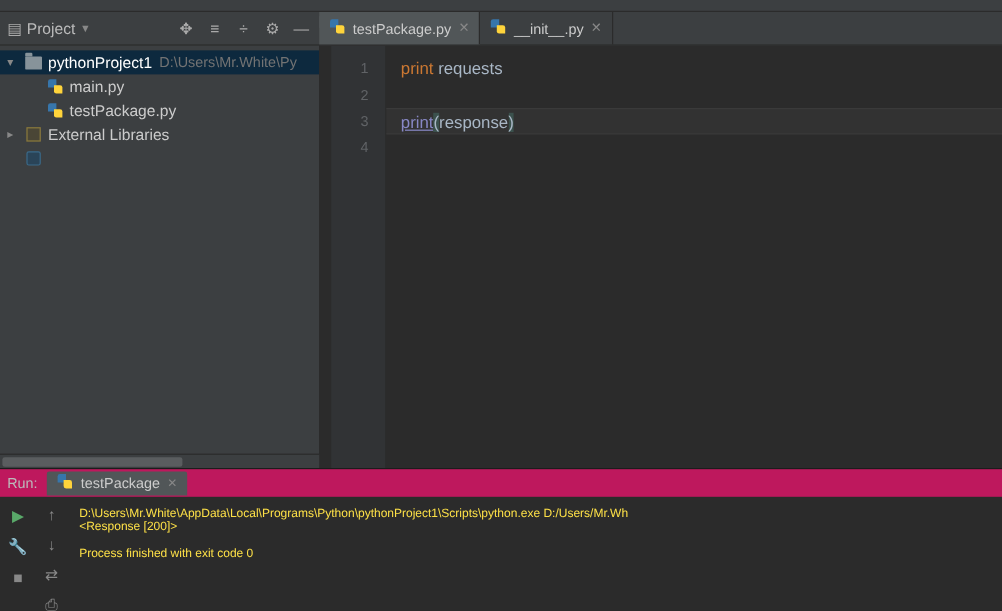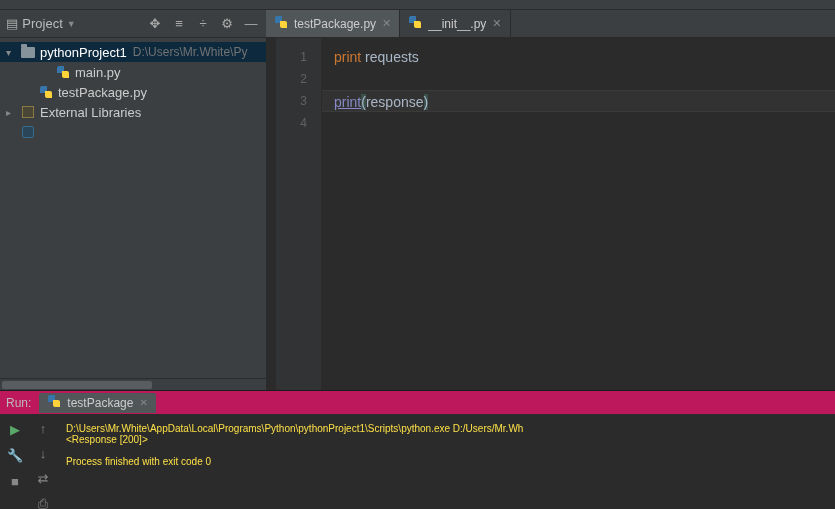--- a/index.html
+++ b/index.html
@@ -79,21 +79,21 @@
     </div>
     <div class="tree">
       <div class="tree-row bold sel">
         <span class="chev">▾</span>
         <span class="ic">
             <span class="folder-ic"></span>
           </span>
         <span class="nm">pythonProject1</span>
         <span class="path">D:\Users\Mr.White\Py</span>
       </div>
-      <div class="tree-row" style="padding-left:55px">
+      <div class="tree-row" style="padding-left:38px">
         <span class="ic">
             <span class="pyicon"></span>
           </span>
         <span class="nm">main.py</span>
       </div>
       <div class="tree-row" style="padding-left:38px">
         <span class="ic">
             <span class="pyicon"></span>
           </span>
         <span class="nm">testPackage.py</span>

